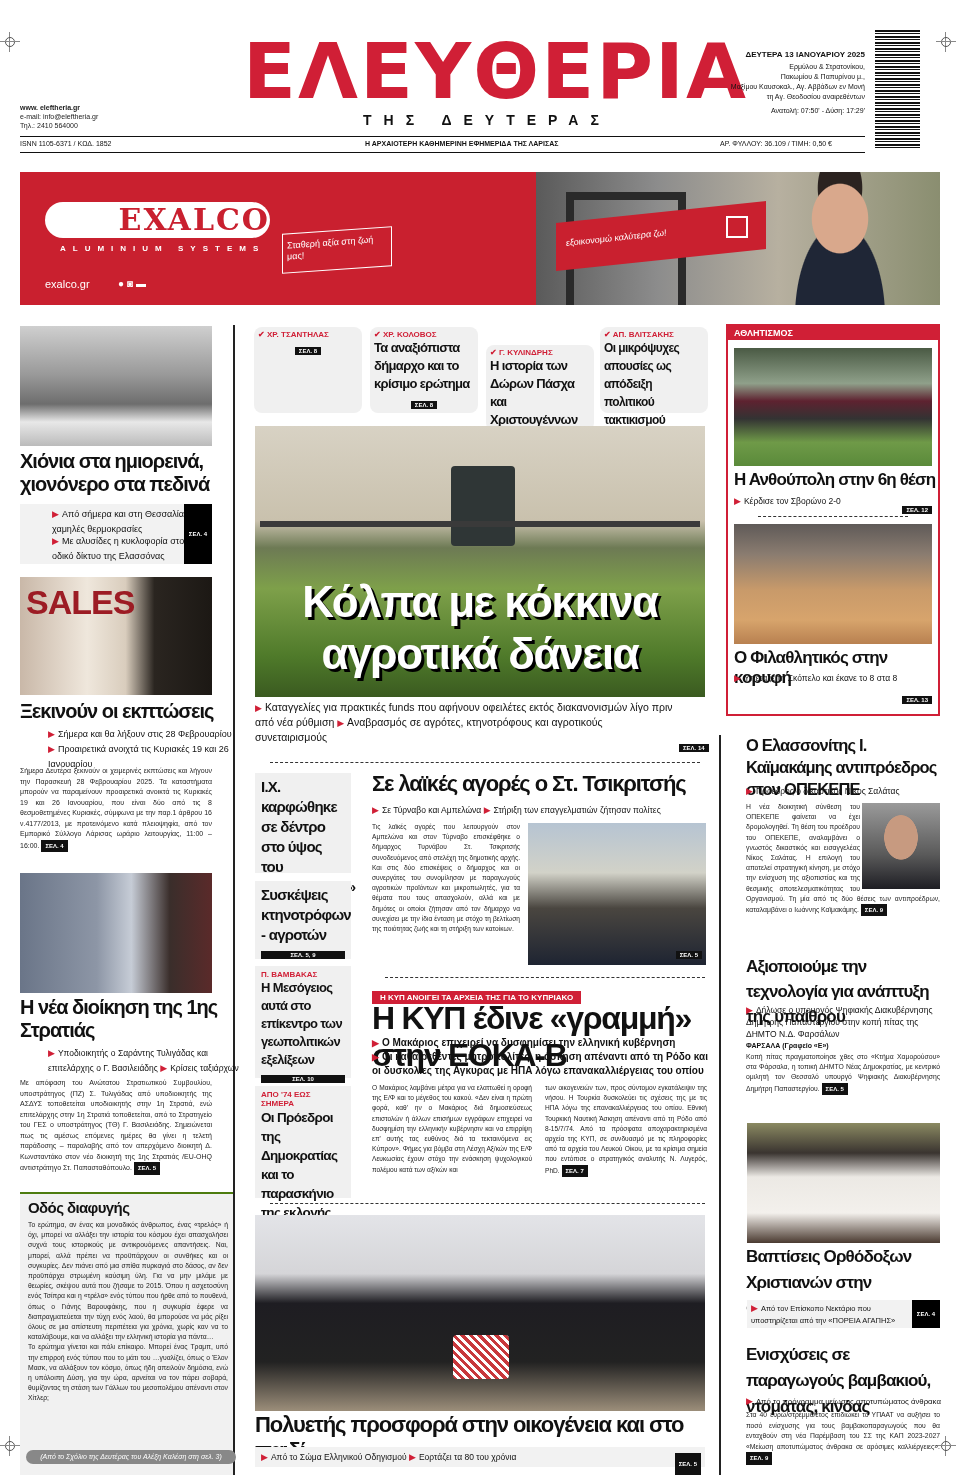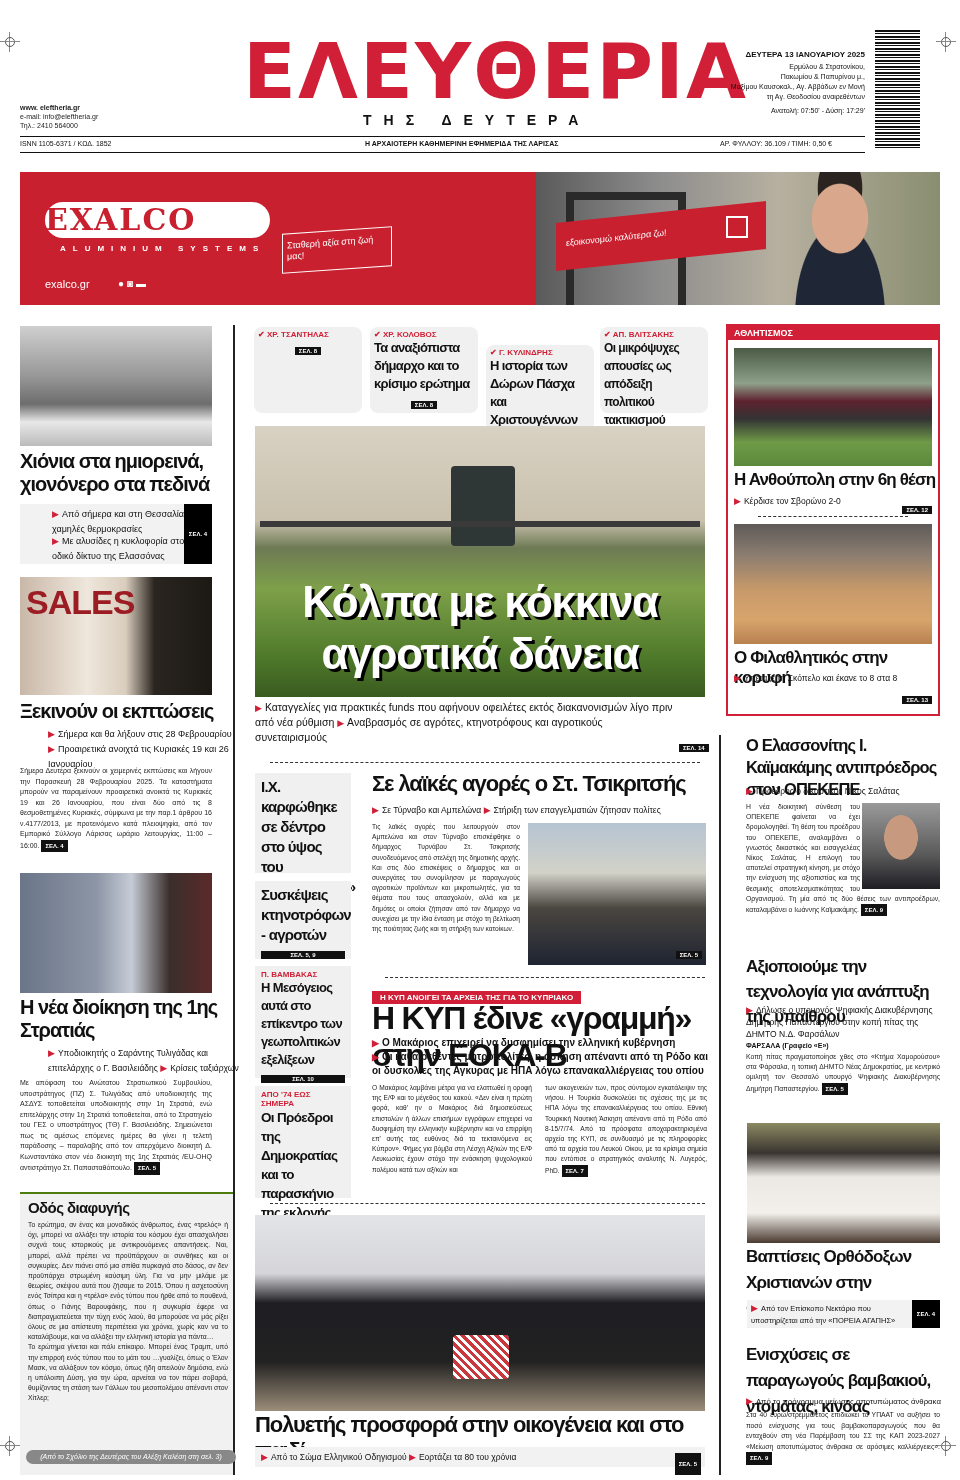--- a/index.html
+++ b/index.html
@@ -19,21 +19,21 @@
   .hline { height: 1px; background: #111; left: 20px; width: 845px; }
   .isbn { left: 20px; top: 140px; font-size: 7px; }
   .motto { left: 365px; top: 140px; font-size: 7px; font-weight: bold; }
   .issue { left: 720px; top: 140px; font-size: 7px; }
   .dateblock { left: 700px; top: 50px; width: 165px; text-align: right; font-size: 7px; line-height: 10px; }
   .dateblock .d { font-weight: bold; font-size: 8px; margin-bottom: 2px; }
   .barcode { left: 875px; top: 30px; width: 45px; height: 120px; background: repeating-linear-gradient(180deg, #111 0 2px, #fff 2px 3px, #111 3px 4px, #fff 4px 6px); }
 
   
   .ad { left: 20px; top: 172px; width: 920px; height: 133px; background: #c9202f; overflow: hidden; }
-  .ad-logo { position: absolute; left: 25px; top: 30px; width: 225px; height: 36px; background: #fff; border-radius: 18px; color: #c9202f; font-size: 30px; font-weight: bold; text-align: left; line-height: 36px; font-family: "DejaVu Serif", serif; letter-spacing: 2px; }
+  .ad-logo { position: absolute; left: 25px; top: 30px; width: 225px; height: 36px; background: #fff; border-radius: 18px; color: #c9202f; font-size: 30px; font-weight: bold; text-align: right; line-height: 36px; font-family: "DejaVu Serif", serif; letter-spacing: 2px; }
   .ad-sys { position: absolute; left: 40px; top: 72px; color: #fff; font-size: 8px; letter-spacing: 7px; font-weight: bold; }
   .ad-url { position: absolute; left: 25px; top: 106px; color: #fff; font-size: 11px; }
   .ad-icons { position: absolute; left: 98px; top: 106px; color: #fff; font-size: 10px; letter-spacing: 3px; }
   .ad-slogan1 { position: absolute; left: 262px; top: 58px; width: 110px; height: 40px; border: 1px solid #fff; color: #fff; font-size: 9px; line-height: 11px; padding: 6px 4px; transform: skewY(-4deg); }
   .ad-photo { position: absolute; left: 516px; top: 0; width: 404px; height: 133px; background: linear-gradient(90deg, #5a5a5a 0%, #8c8c8c 30%, #b7b0a0 60%, #8a8e70 100%); }
   .ad-photo .frame { position: absolute; left: 30px; top: 20px; width: 120px; height: 113px; border: 8px solid #2a2a2a; border-bottom: none; }
   .ad-slogan2 { position: absolute; left: 20px; top: 40px; width: 210px; height: 48px; background: #c9202f; transform: skewY(-6deg); color: #fff; font-size: 9px; line-height: 11px; padding: 16px 10px; }
   .ad-house { position: absolute; left: 190px; top: 44px; width: 22px; height: 22px; border: 2px solid #fff; }
   .ad-man { position: absolute; right: 30px; top: 0; width: 140px; height: 133px; background: radial-gradient(ellipse at 50% 35%, #d9a88c 0 28%, transparent 29%), radial-gradient(ellipse at 50% 12%, #2b2320 0 22%, transparent 23%), radial-gradient(ellipse at 50% 110%, #1f2636 0 45%, transparent 46%); }
 
@@ -68,21 +68,21 @@
     <span></span>
   </div>
 <div class="regmark" style="left:0;top:1436px">
     <span></span>
   </div>
 <div class="regmark" style="left:936px;top:1436px">
     <span></span>
   </div>
 
 <div class="abs logo">ΕΛΕΥΘΕΡΙΑ</div>
-<div class="abs sublogo">ΤΗΣ ΔΕΥΤΕΡΑ</div>
+<div class="abs sublogo">ΤΗΣ ΔΕΥΤΕΡΑΣ</div>
 <div class="abs contact">
   <div style="font-weight:bold">www. eleftheria.gr</div>
   <div>e-mail: info@eleftheria.gr</div>
   <div>Τηλ.: 2410 564000</div>
 </div>
 <div class="abs dateblock">
   <div class="d">ΔΕΥΤΕΡΑ 13 ΙΑΝΟΥΑΡΙΟΥ 2025</div>
   <div>Ερμύλου &amp; Στρατονίκου,</div>
   <div>Πακωμίου &amp; Παπυρίνου μ.,</div>
   <div>Μαξίμου Καυσοκαλ., Αγ. Αββάδων εν Μονή</div>

